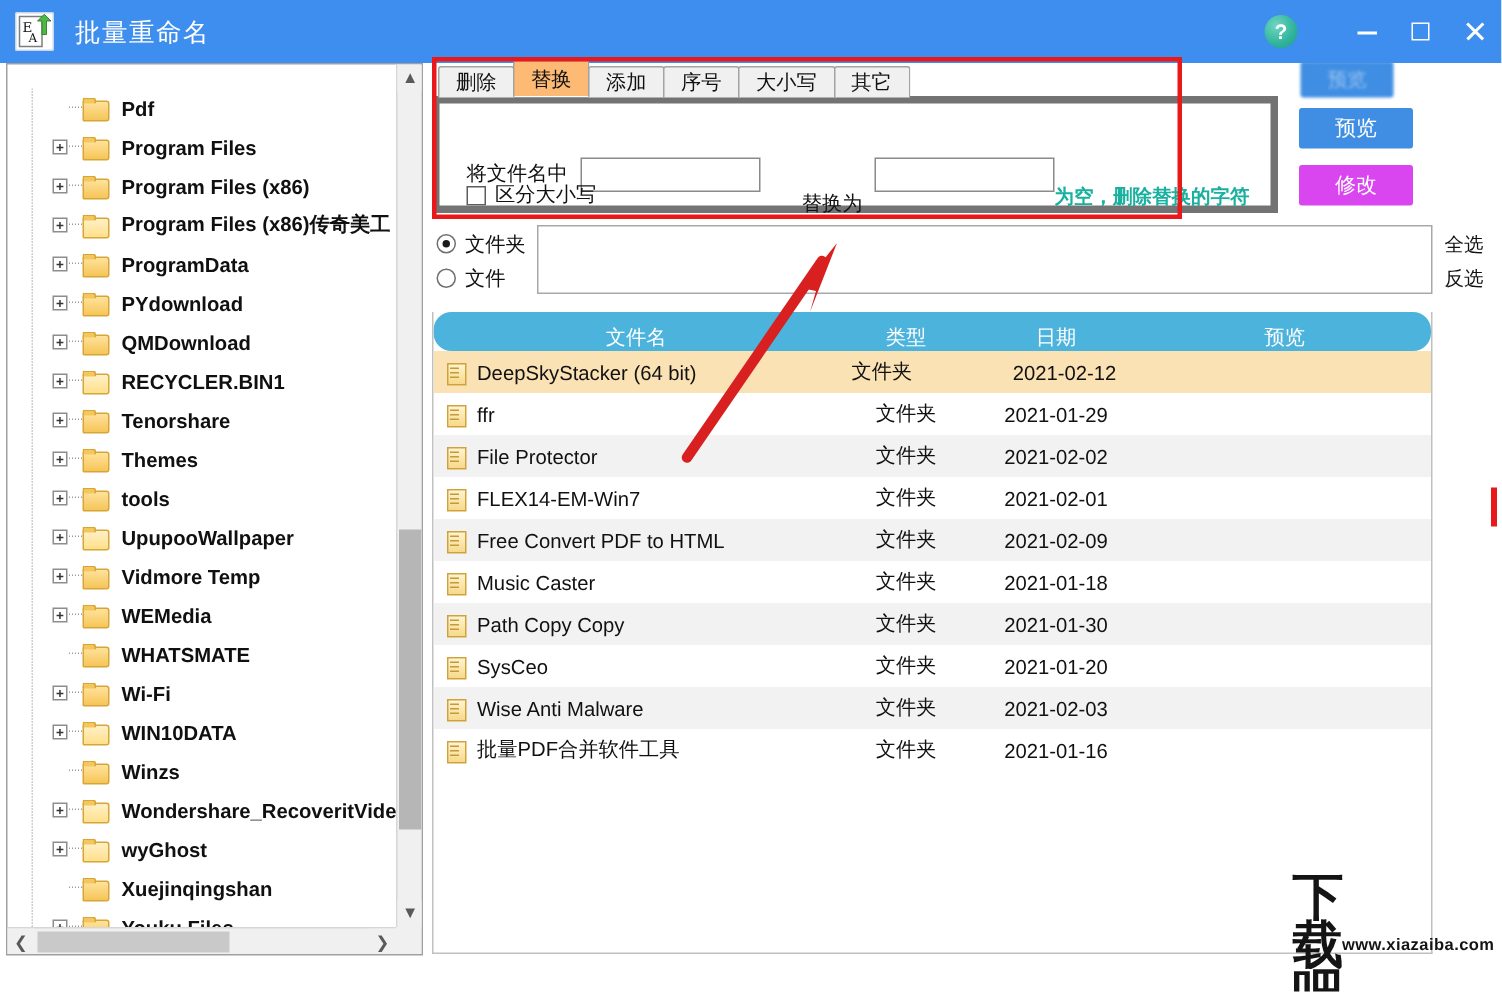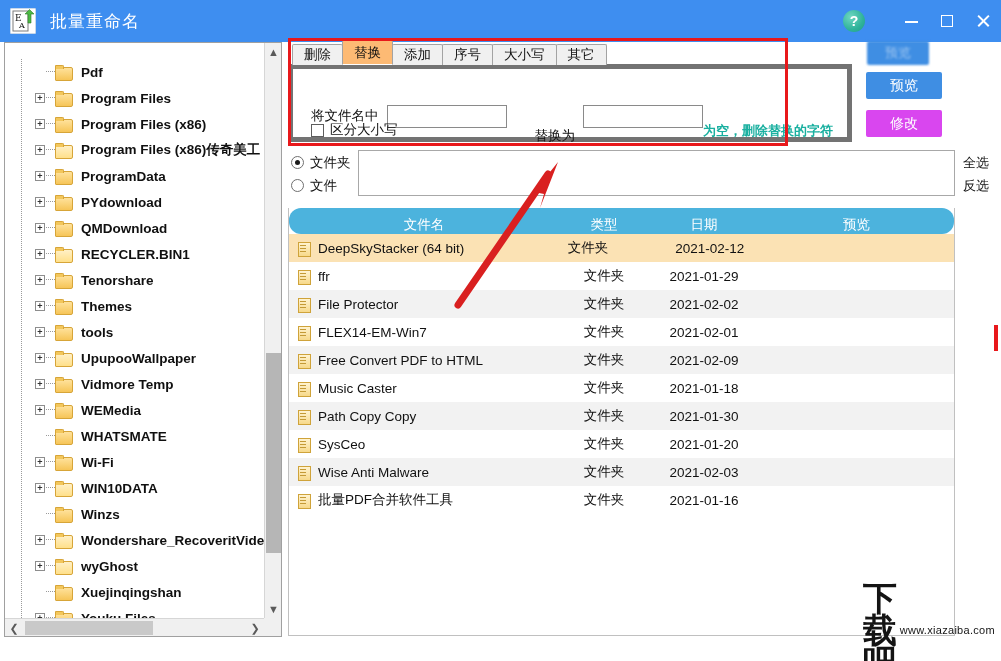--- a/index.html
+++ b/index.html
@@ -410,20 +410,21 @@
     align-items: center; justify-content: center;
   }
   .wm-main {
     font-size: 34px; font-weight: bold; color: #141414;
     line-height: 0.95; letter-spacing: -1px;
     font-family: "DejaVu Sans", sans-serif;
   }
   .wm-sub {
     font-size: 11px; color: #141414; letter-spacing: 0.3px;
     font-family: "Liberation Sans", sans-serif;
+    font-weight: bold;
   }
 </style>
 </head>
 <body>
 
 <div id="app">
 
   <div class="titlebar">
     <div class="app-icon">
       <svg width="24" height="24" viewBox="0 0 24 24">

